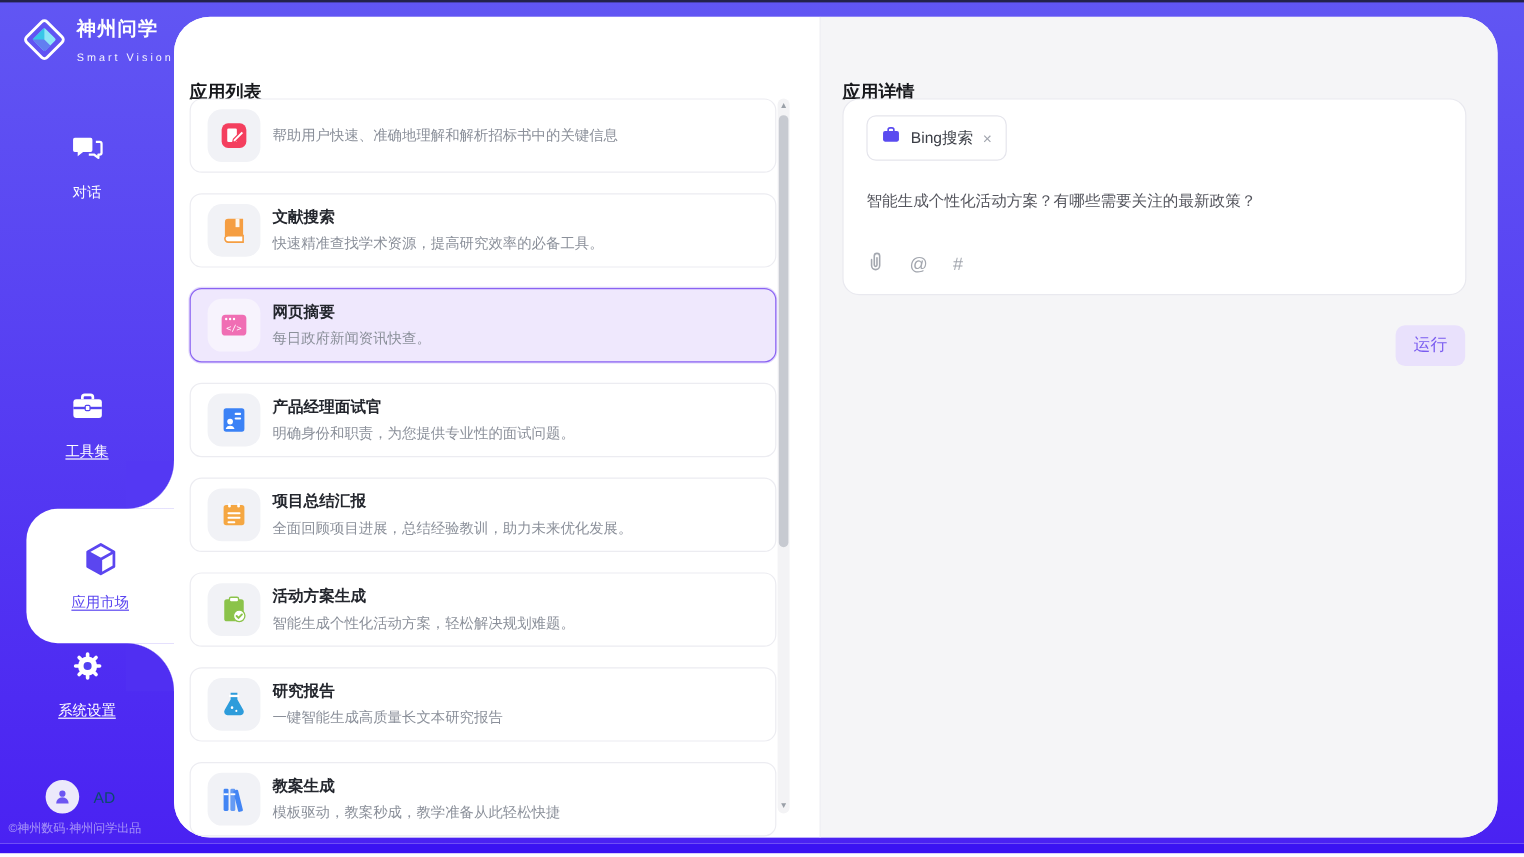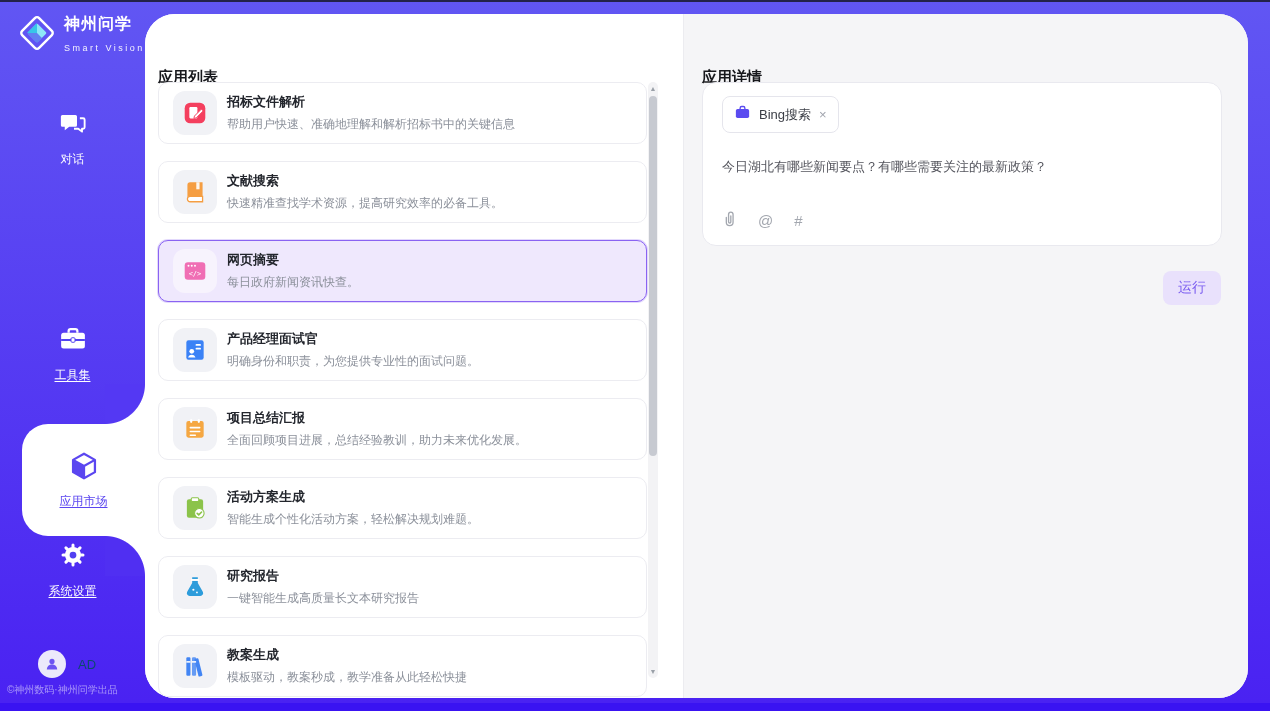--- a/index.html
+++ b/index.html
@@ -173,21 +173,20 @@
     <div class="cards">
   <div class="card">
     <div class="icon-box">
             <svg width="26" height="26" viewBox="0 0 24 24">
       <rect x="2.5" y="2.5" width="19" height="19" rx="5" fill="#f43f5e"></rect>
       <rect x="6.8" y="6.5" width="7.4" height="10.5" rx="1" fill="#fff"></rect>
       <path d="M11.5 14.8l6.4-6.4 1.7 1.7-6.4 6.4-2.2.5z" fill="#fff" stroke="#f43f5e" stroke-width="0.9"></path>
             </svg>
           </div>
     <div class="card-text">
-      <div class="card-name">招标文件解析</div>
       <div class="card-desc">帮助用户快速、准确地理解和解析招标书中的关键信息</div>
     </div>
   </div>
 
   <div class="card">
     <div class="icon-box">
             <svg width="26" height="26" viewBox="0 0 24 24">
       <path d="M5 5.5A2.5 2.5 0 0 1 7.5 3H19v18H7.5A2.5 2.5 0 0 1 5 18.5z" fill="#f59e42"></path>
       <path d="M5 18.5A2.5 2.5 0 0 1 7.5 16H19v5H7.5A2.5 2.5 0 0 1 5 18.5z" fill="#fff" stroke="#f59e42" stroke-width="1.2"></path>
       <rect x="13.2" y="3" width="3" height="6.5" fill="#fff" opacity="0.9"></rect>
@@ -309,21 +308,21 @@
         <span>
           <svg width="17" height="17" viewBox="0 0 20 20">
             <path d="M7.2 6V4.9A1.9 1.9 0 0 1 9.1 3h1.8a1.9 1.9 0 0 1 1.9 1.9V6" fill="none" stroke="#5a4bf0" stroke-width="1.6"></path>
             <rect x="2.2" y="6" width="15.6" height="10.5" rx="2" fill="#5a4bf0"></rect>
           </svg>
         </span>
         <span class="t-label">Bing搜索</span>
         <span class="tag-close">×</span>
       </div>
 
-      <div class="query">今日湖北有哪些新闻要点？有哪些需要关注的最新政策？</div>
+      <div class="query">智能生成个性化活动方案？有哪些需要关注的最新政策？</div>
 
       <div class="attach-row">
         <span>
           <svg width="15" height="17" viewBox="0 0 16 18">
             <path d="M4.6 7.8v5.3a3.6 3.6 0 0 0 7.2 0V4.6a2.4 2.4 0 0 0-4.8 0v8a1.2 1.2 0 0 0 2.4 0V6.2" fill="none" stroke="#a3a7af" stroke-width="1.4" stroke-linecap="round"></path>
           </svg>
         </span>
         <span class="txt-ic">@</span>
         <span class="txt-ic">#</span>
       </div>

